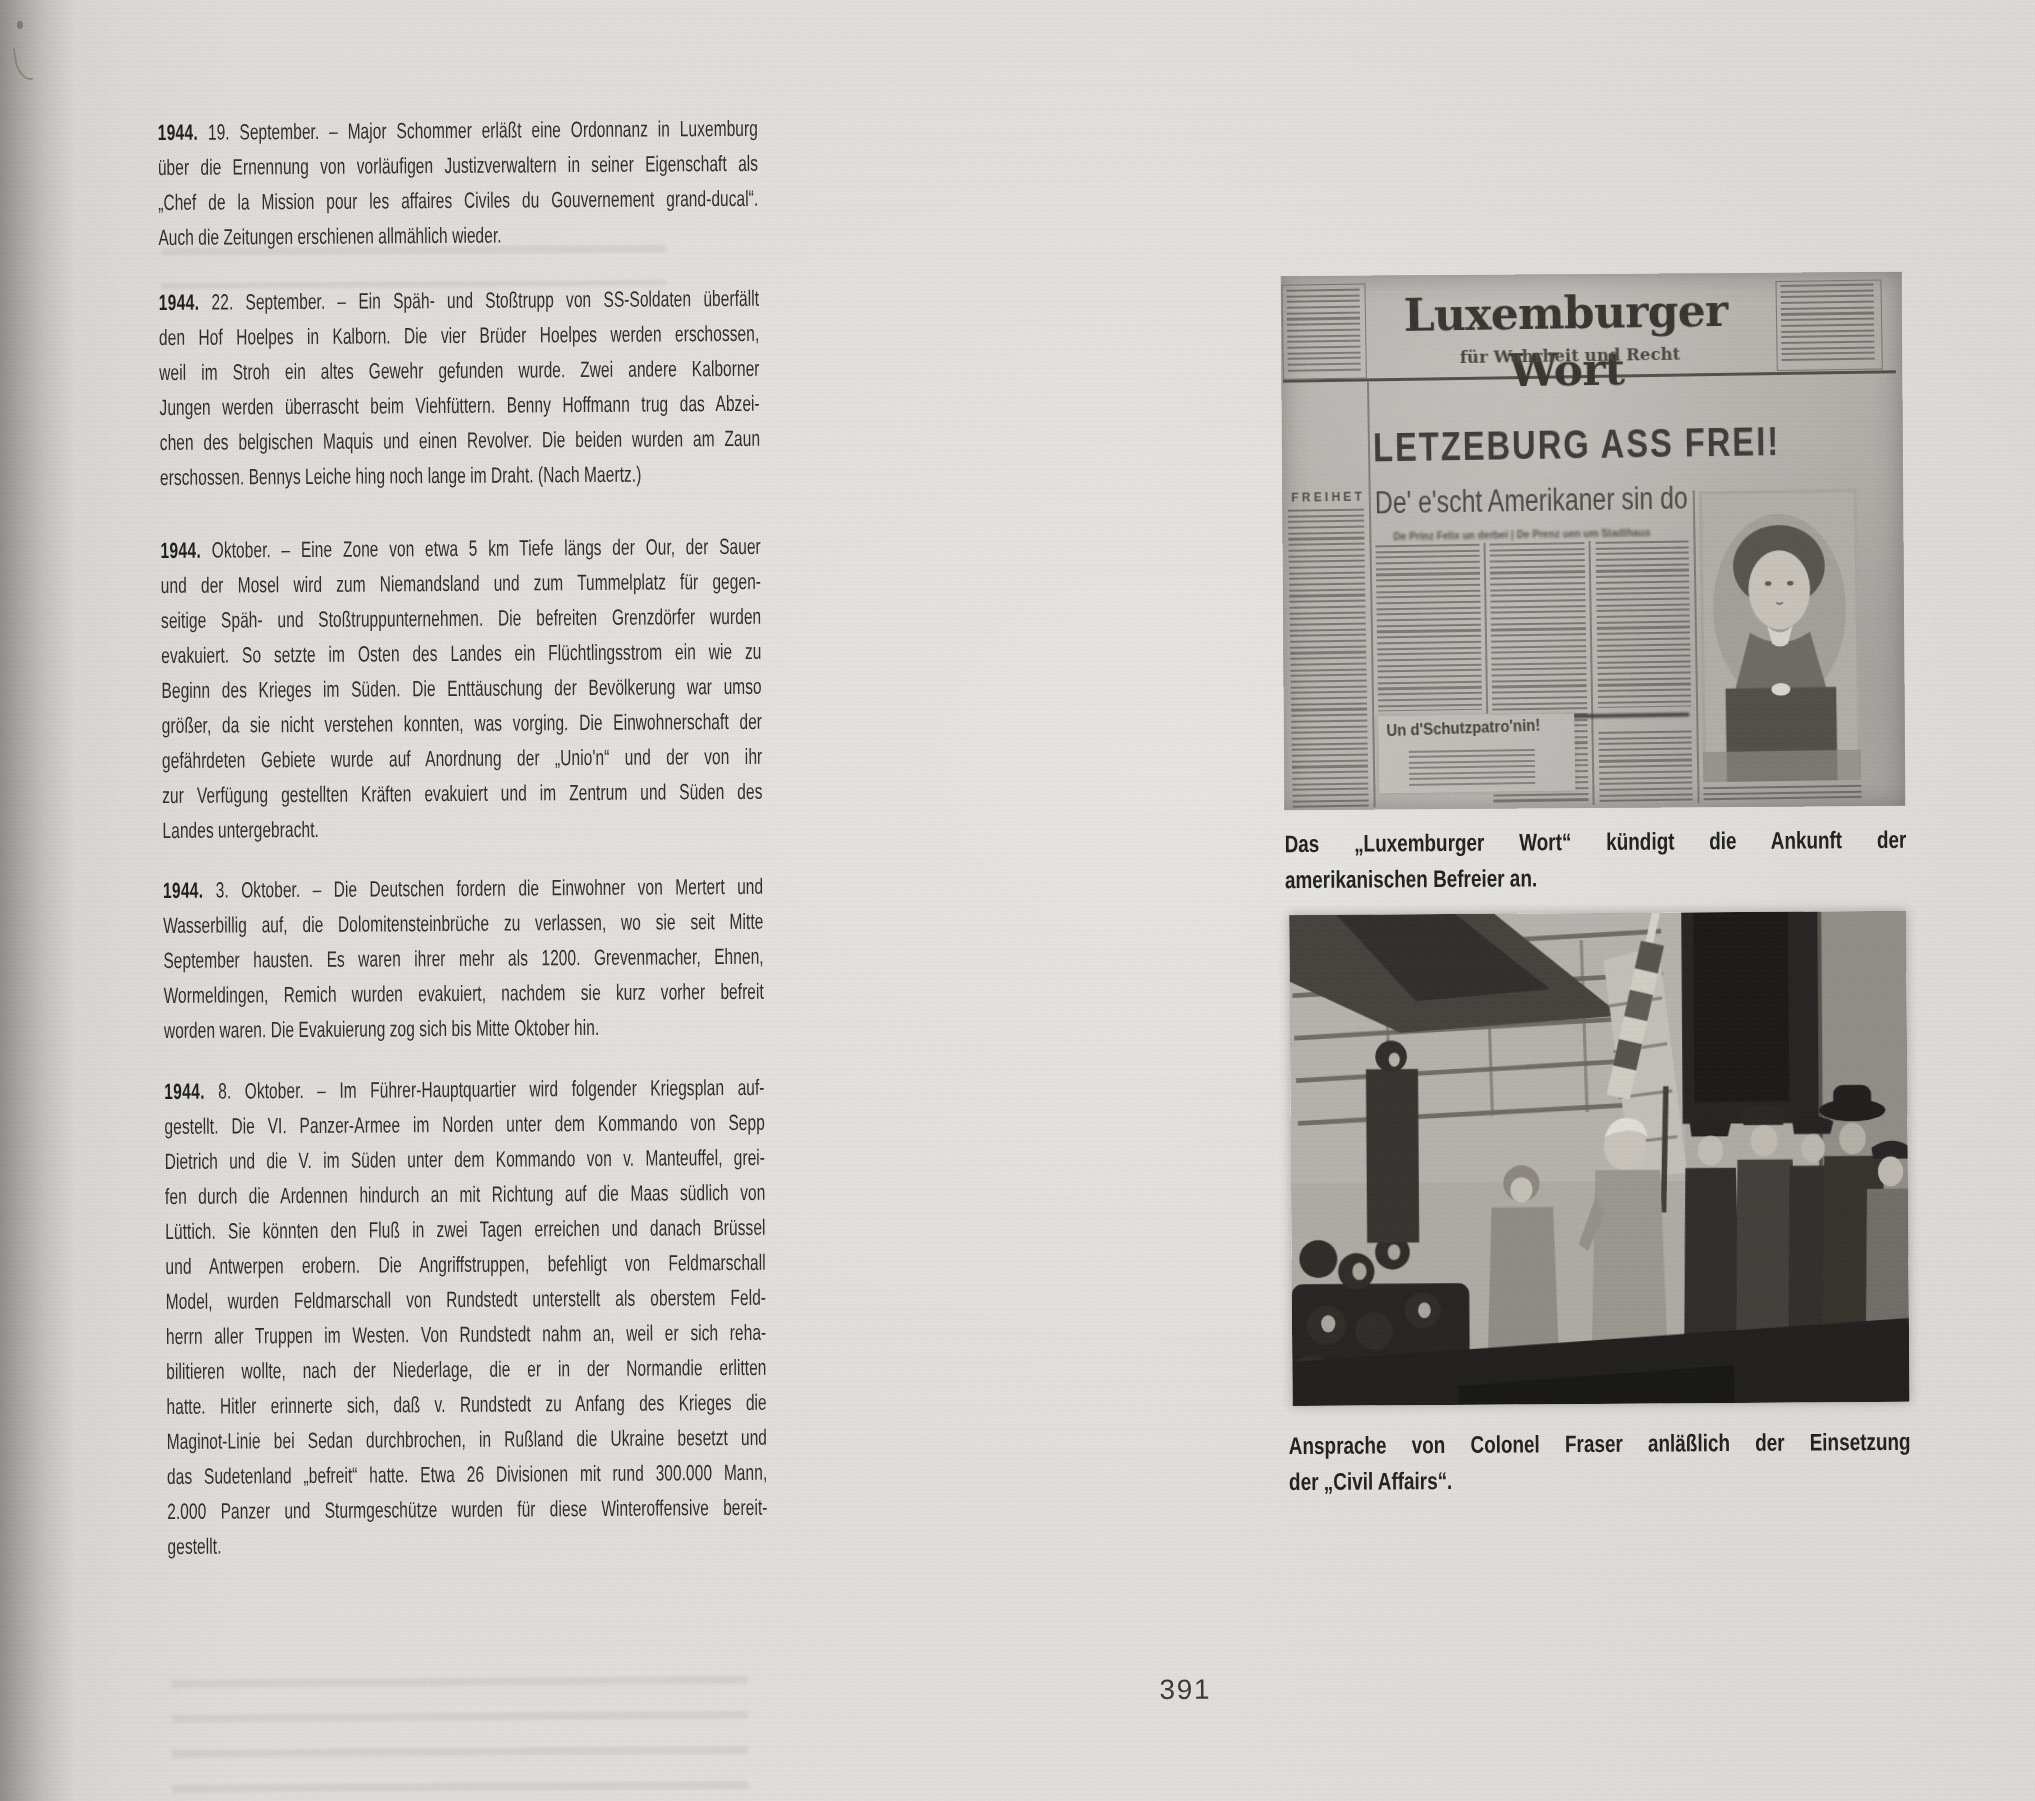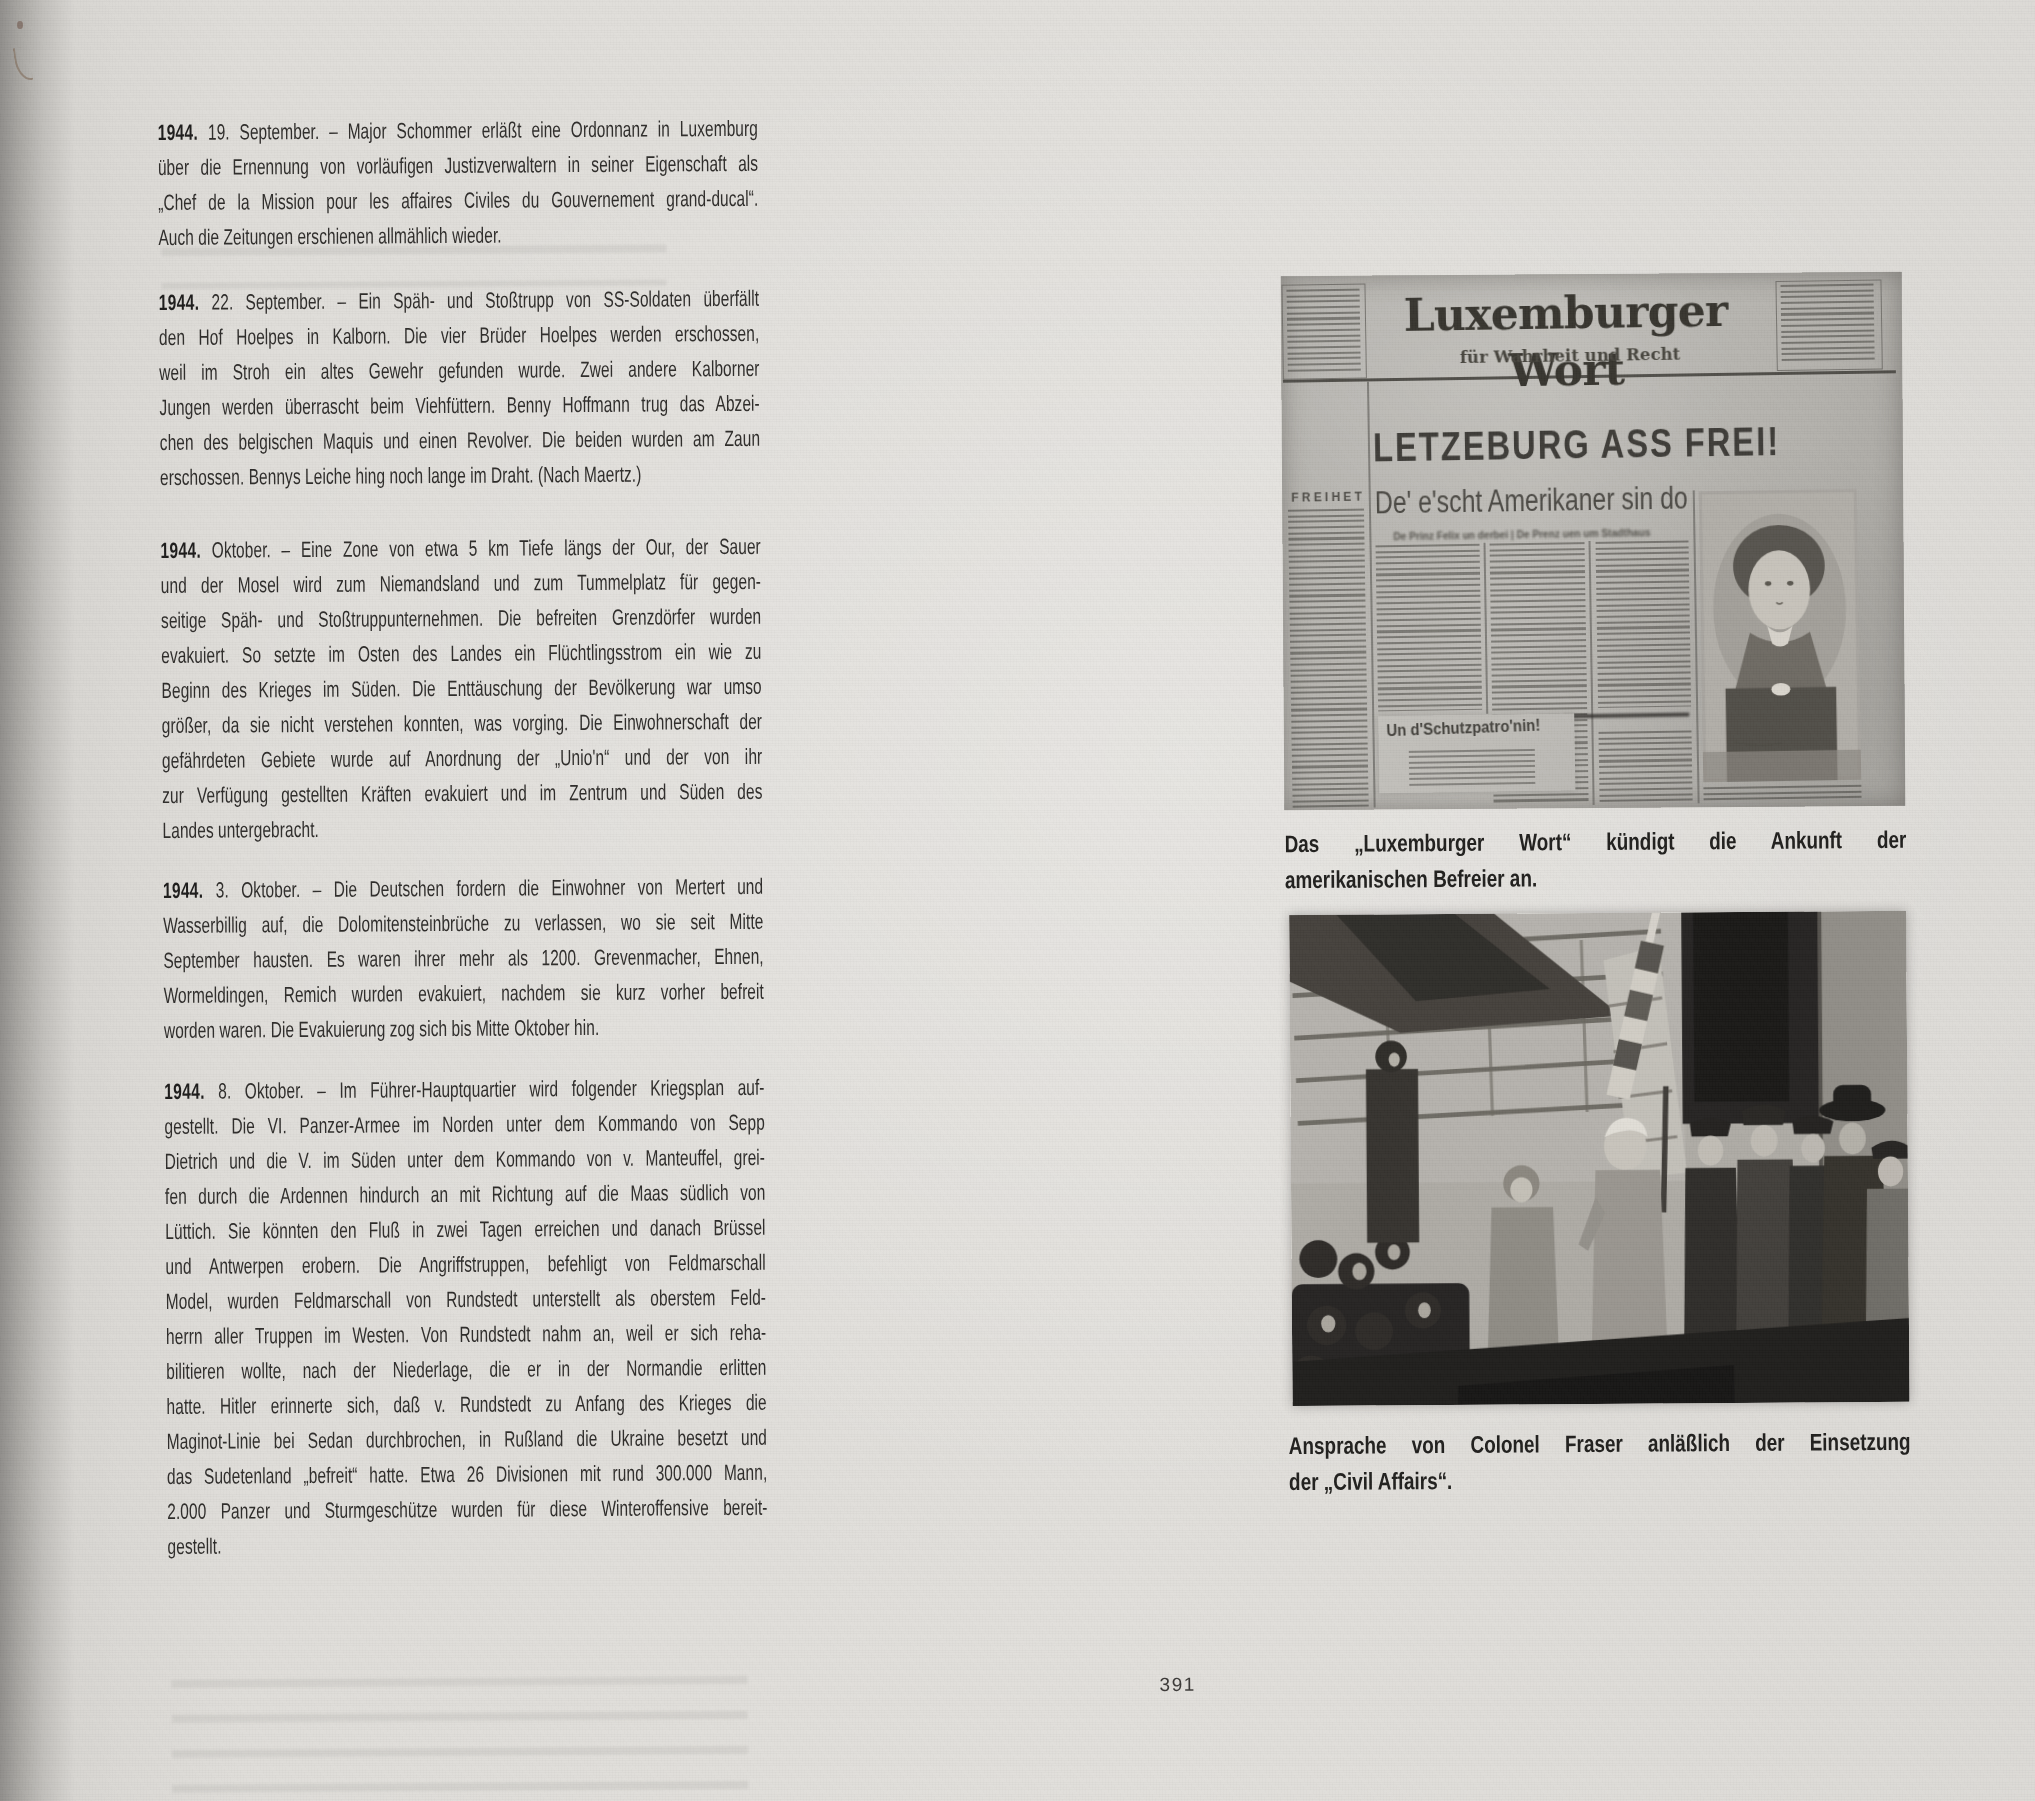--- a/index.html
+++ b/index.html
@@ -76,21 +76,21 @@
   .np-sbox-title{position:absolute;left:8px;top:4.7px;white-space:nowrap;font-size:16.6px;font-weight:bold;
     color:#44423d;transform:rotate(-1.2deg) scaleX(.9);transform-origin:0 50%;filter:blur(0.4px);}
   .np-sbox-lines{position:absolute;left:30px;top:35px;width:126px;height:35px;filter:blur(0.6px);opacity:.75;
     background:repeating-linear-gradient(180deg, rgba(58,56,52,.6) 0 1.9px, rgba(0,0,0,0) 1.9px 5.5px);}
   .np-portrait{position:absolute;left:417px;top:219px;width:158px;height:291px;filter:blur(0.6px);}
   
   .photo{position:absolute;left:1289px;top:917px;width:617px;height:491px;overflow:hidden;
     box-shadow:0 0 11px rgba(40,38,35,.3);}
   .photo svg{display:block;filter:blur(0.4px) contrast(.97);}
   
-  .pageno{position:absolute;left:1154px;top:1675px;font-size:19px;letter-spacing:1.6px;color:#3a3836;}
+  .pageno{position:absolute;left:1154px;top:1675px;font-size:28px;letter-spacing:1.6px;color:#3a3836;}
 </style>
 </head>
 <body>
 
 <div class="page">
   <div class="content">
 
     <section id="paras">
         <div class="para" style="top: 109px;">
           <div class="jline"><b>1944.</b> 19. September. – Major Schommer erläßt eine Ordonnanz in Luxemburg</div>

